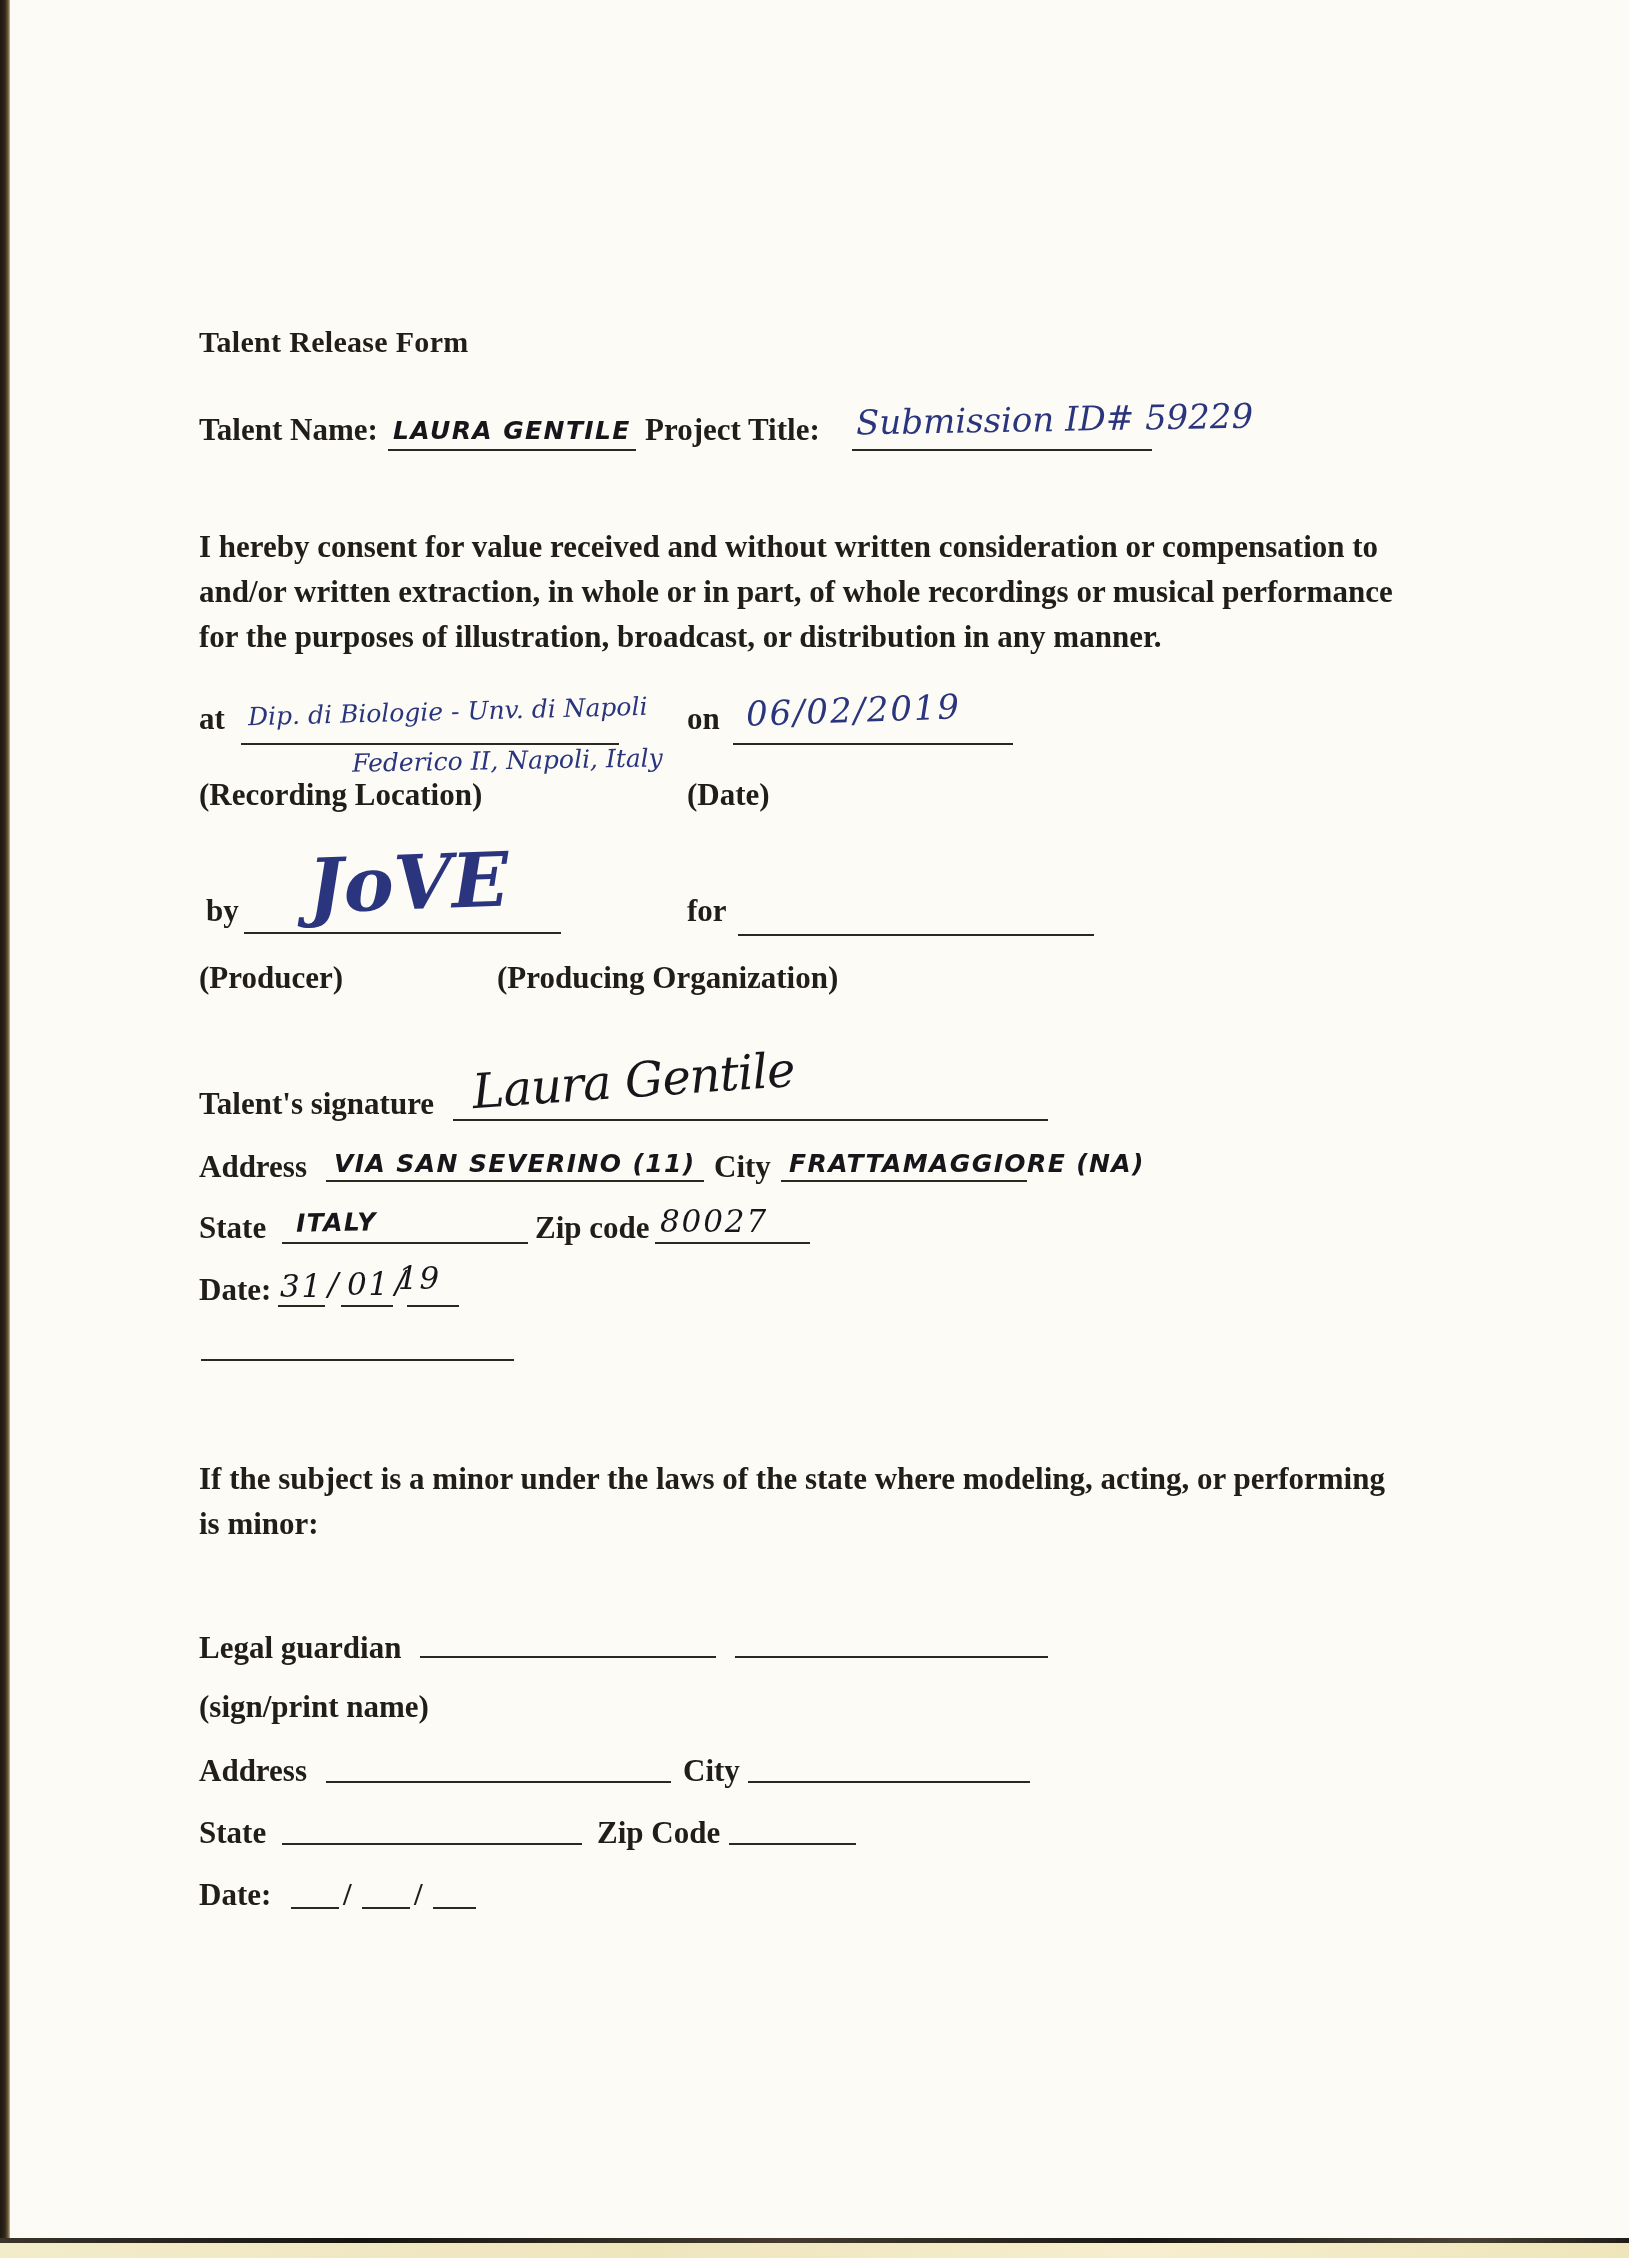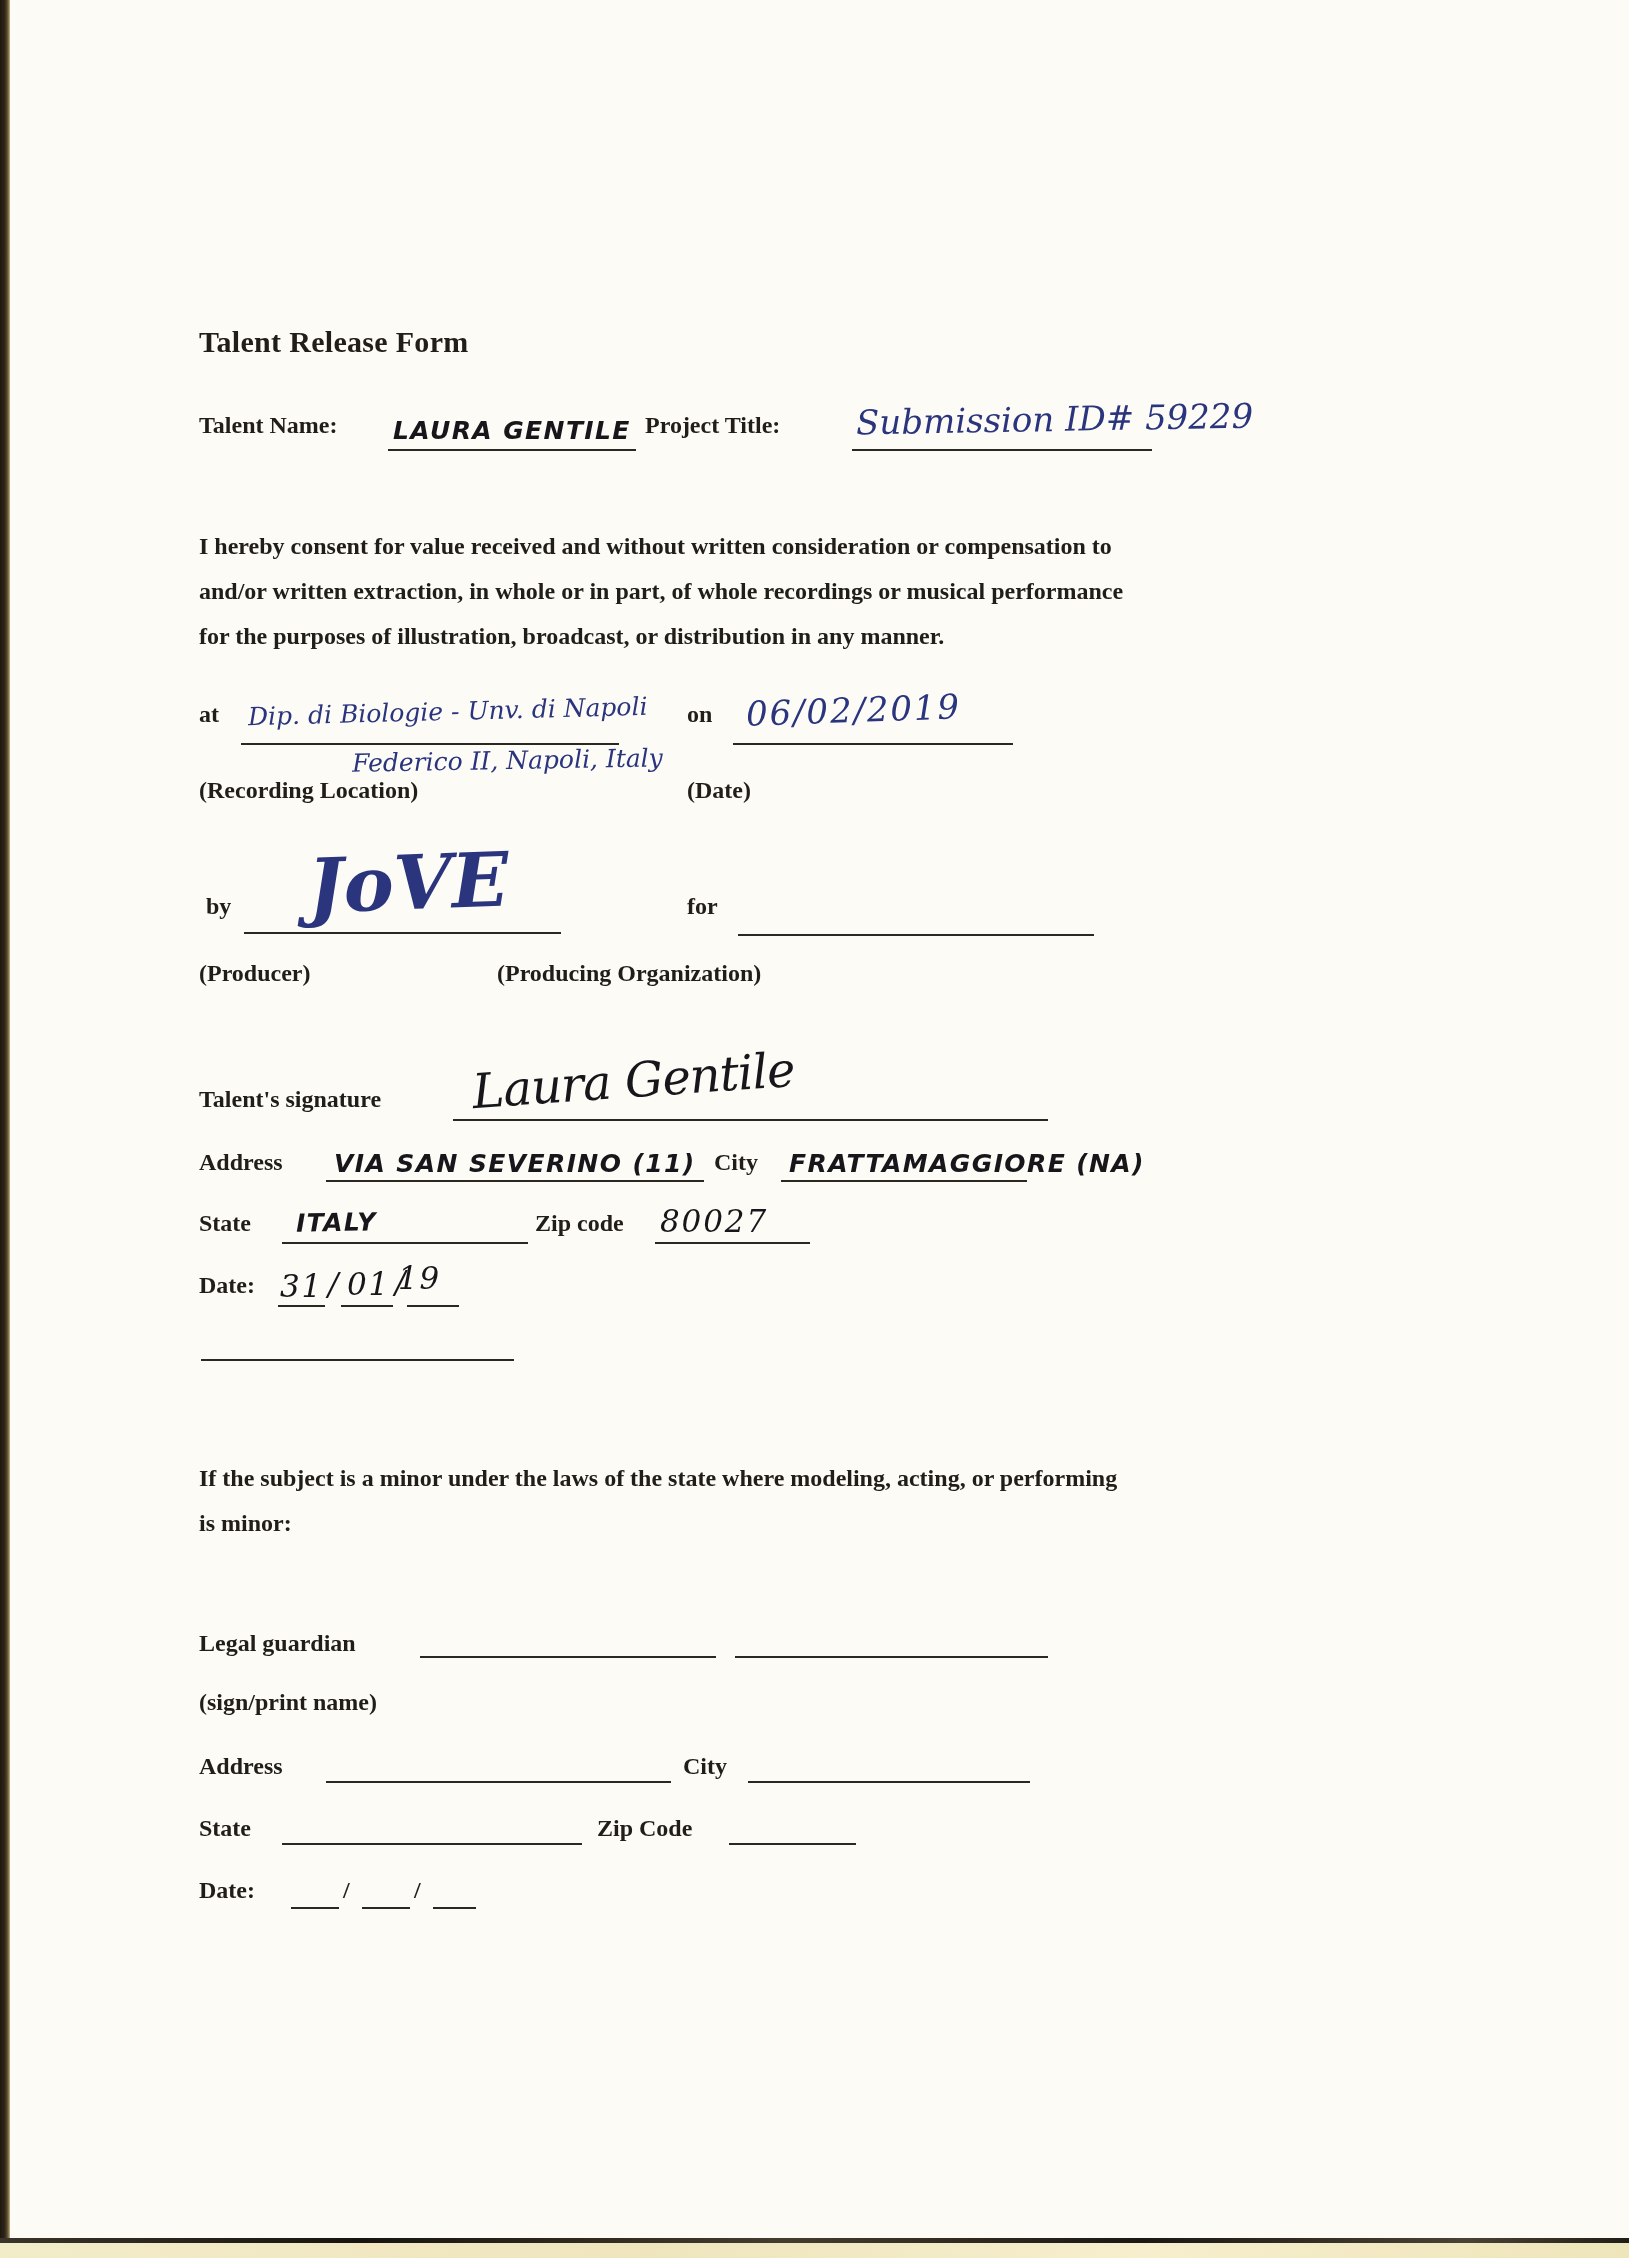--- a/index.html
+++ b/index.html
@@ -21,21 +21,21 @@
   }
   .edge-bottom-band{
     position:absolute;left:0;top:2243px;width:1630px;height:16px;
     background:linear-gradient(to right,#f3ecc9 0%,#efe5bd 40%,#f6eecd 70%,#efe5ba 100%);
   }
   
   .pr{
     position:absolute;
     font-family:"Liberation Serif", serif;
     font-weight:600;
-    font-size:24px;
+    font-size:31px;
     color:#211e1a;
     white-space:nowrap;
   }
   .title{font-size:30px;letter-spacing:0.3px;margin-top:47px;}
   .para{white-space:normal;line-height:45px;}
   .para div{white-space:nowrap;}
   
   .uline{
     position:absolute;
     border-bottom:2.8px solid #2b2721;

